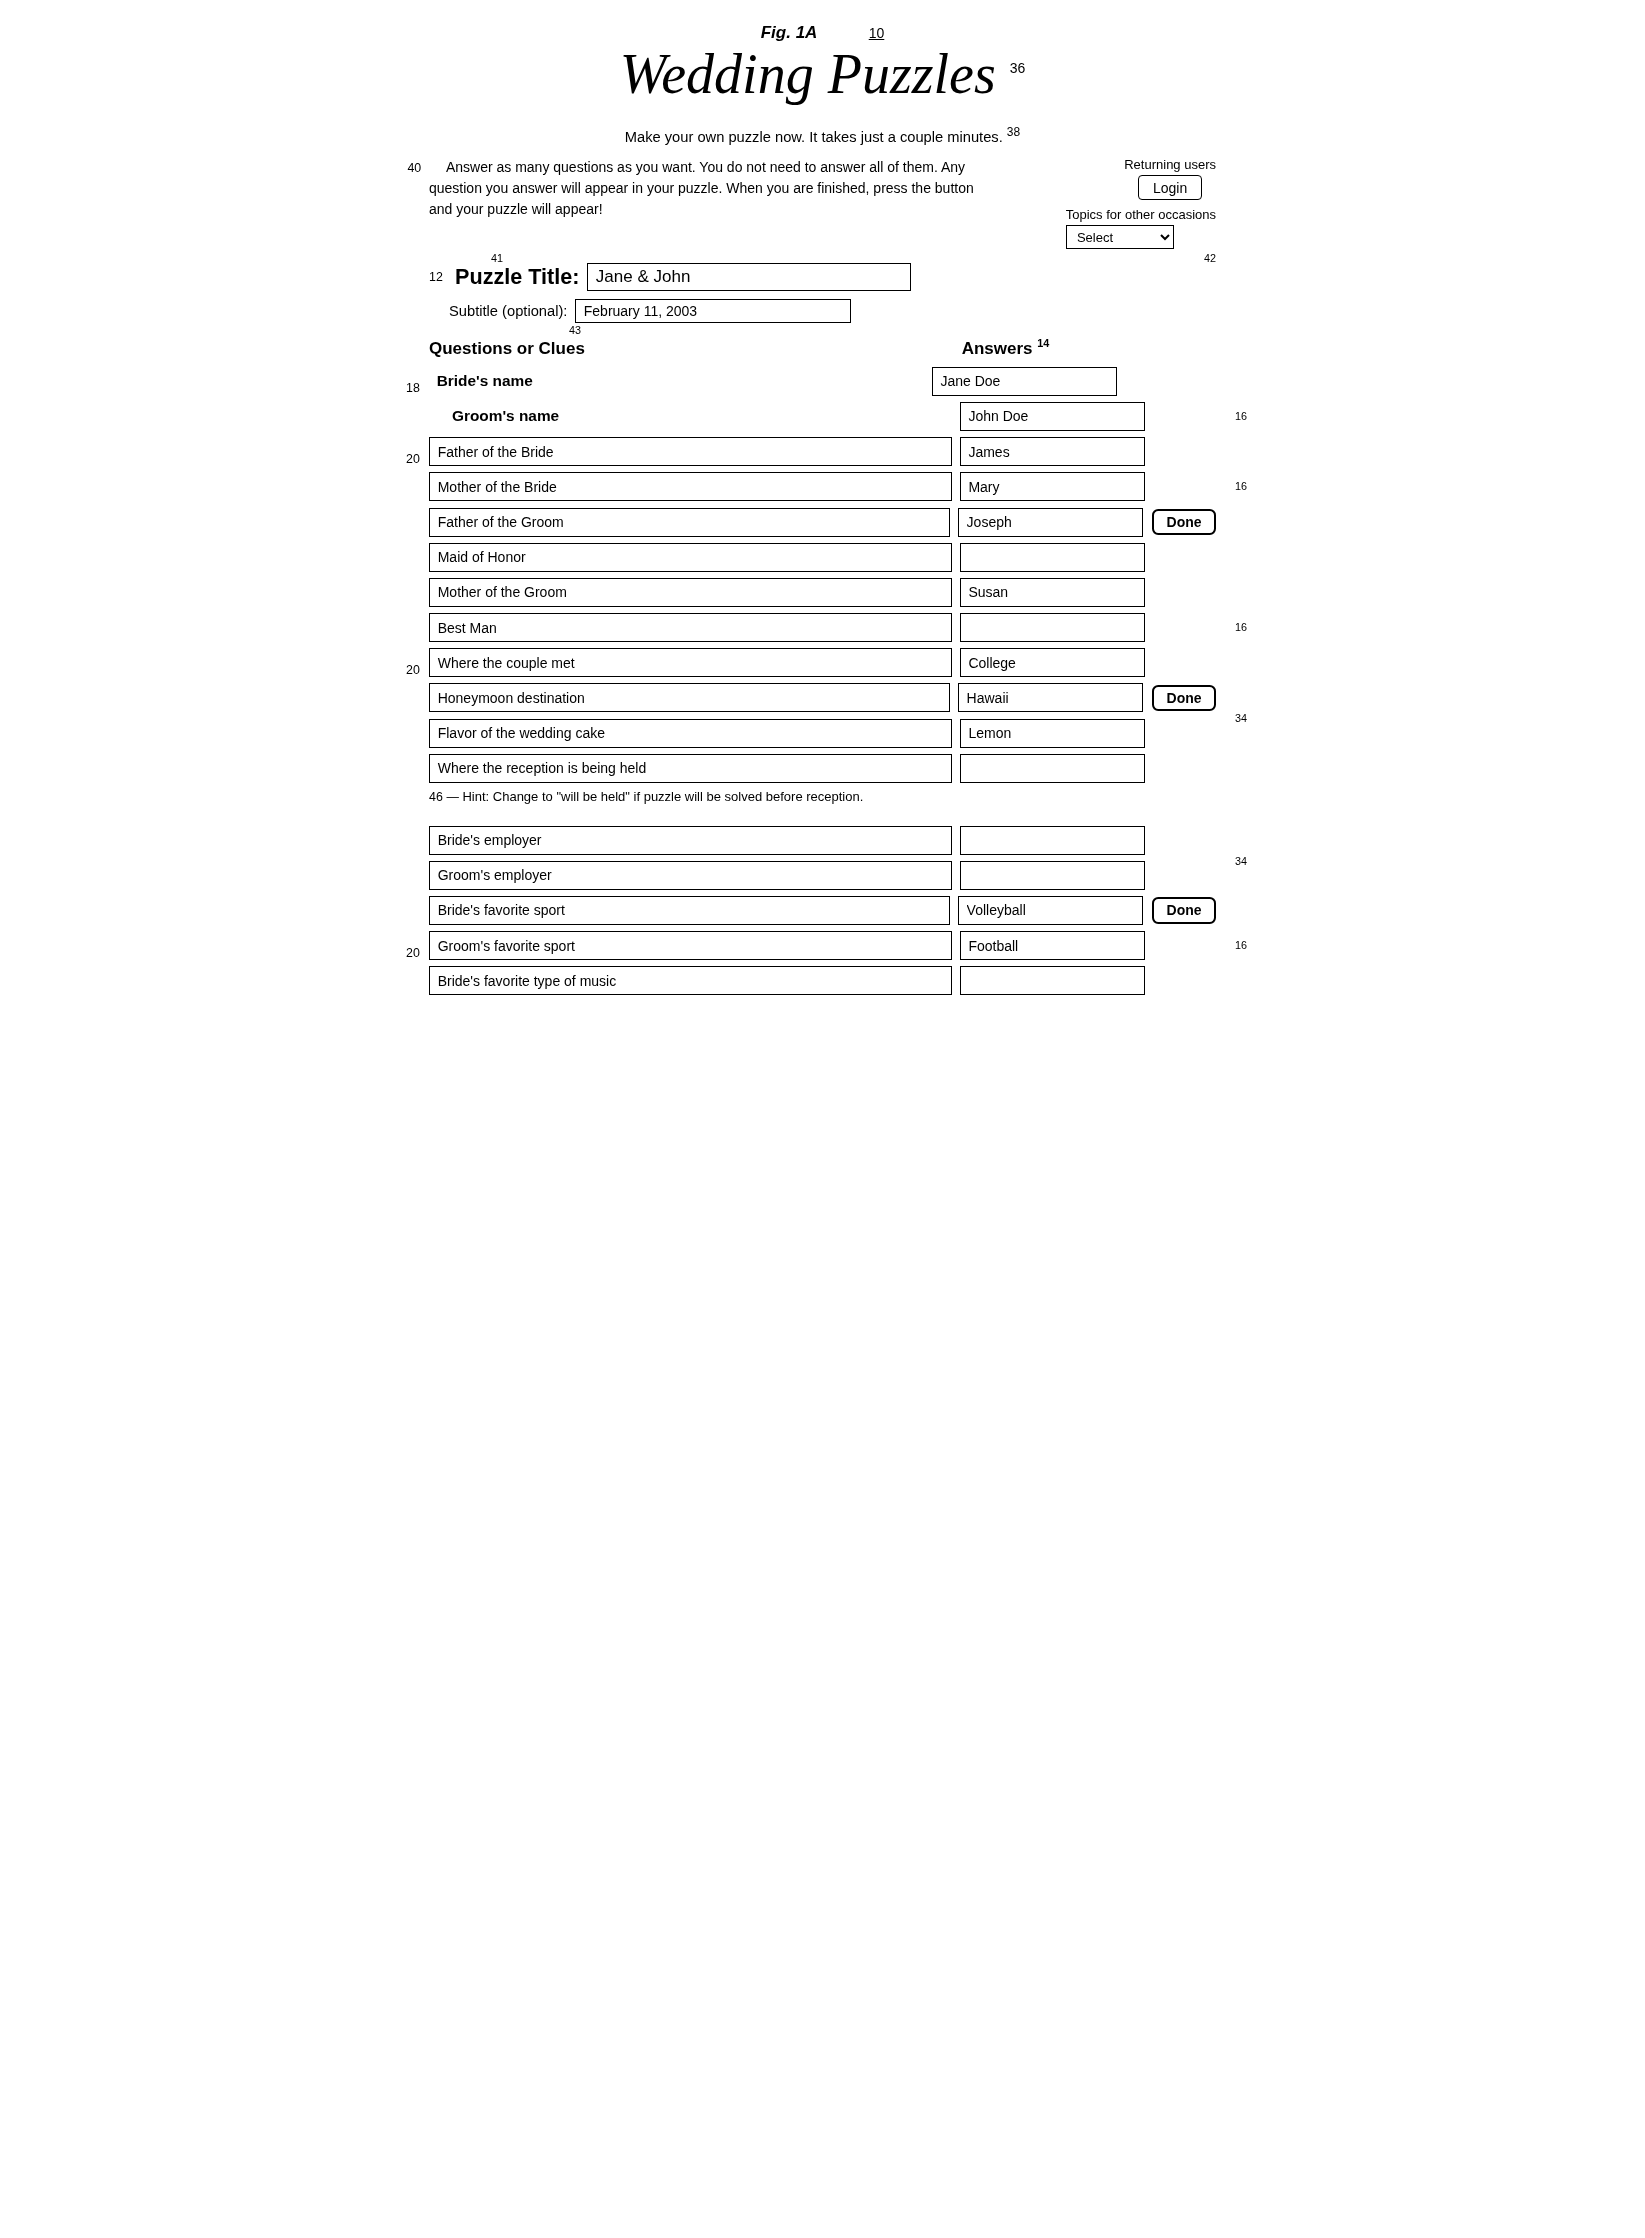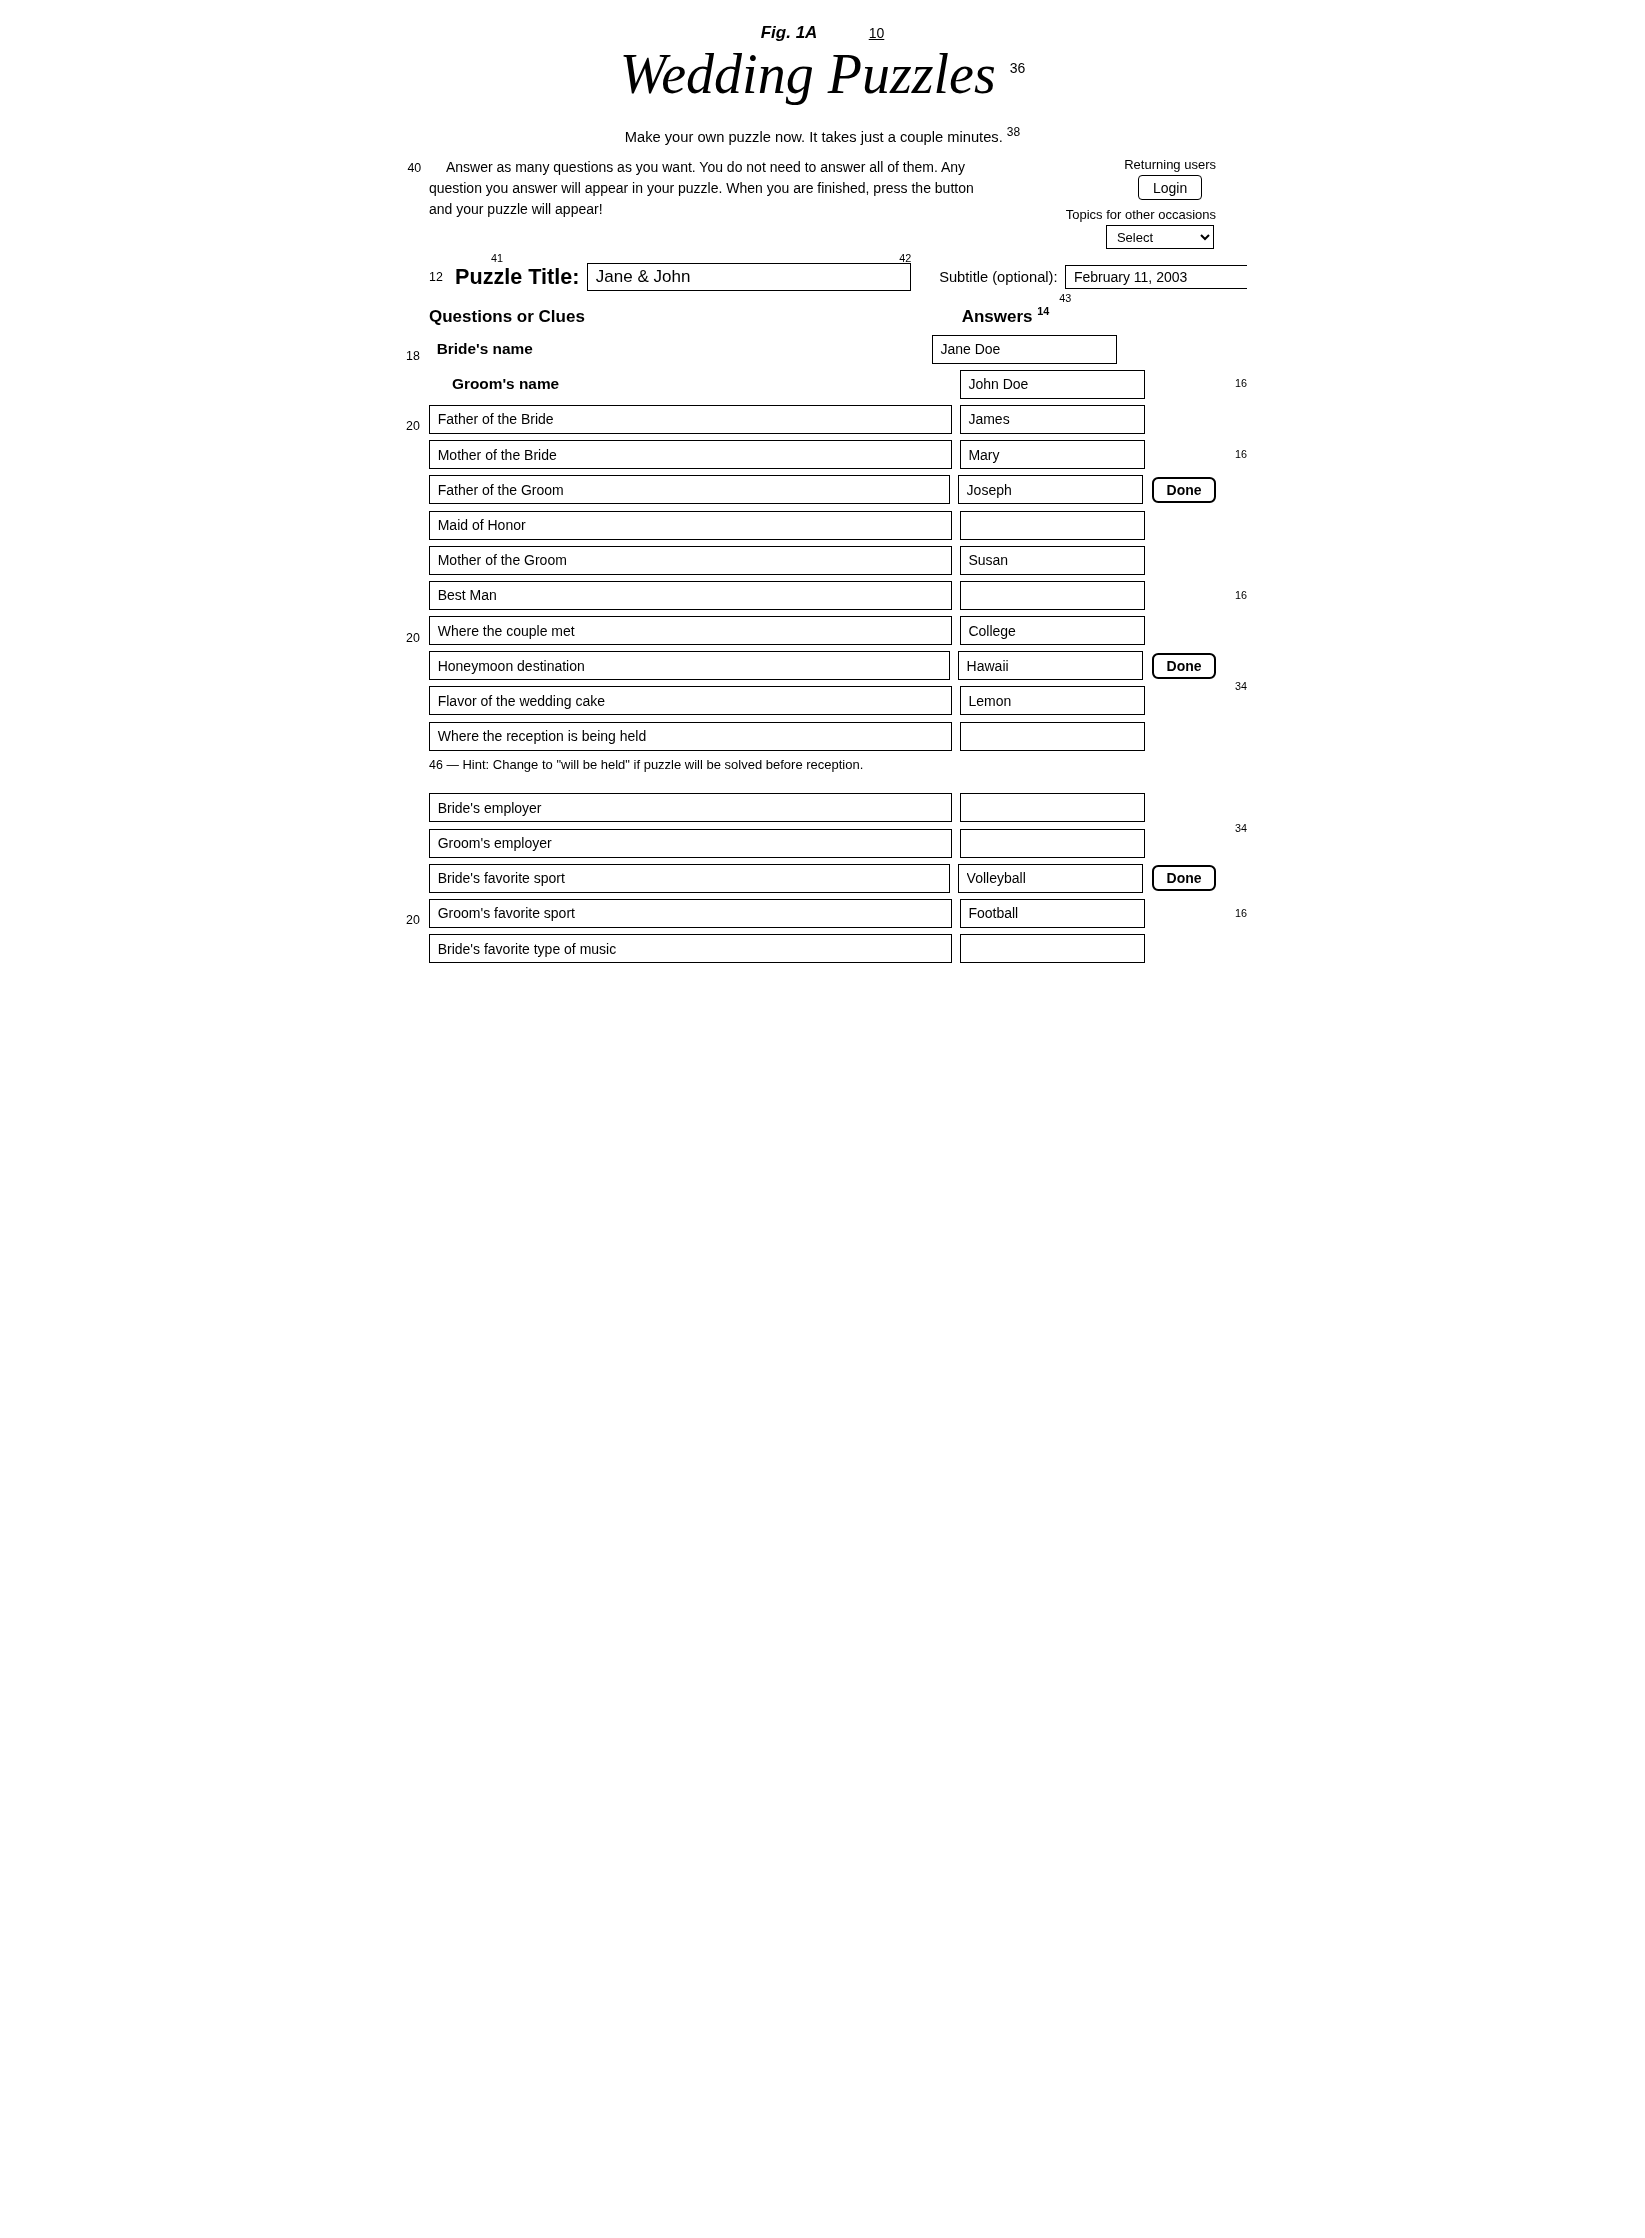--- a/index.html
+++ b/index.html
@@ -80,37 +80,37 @@
       text-align: right;
     }
     .topics-block .label {
       font-size: 13px;
       margin-bottom: 3.1px;
     }
     .topics-select-row {
       display: flex;
       align-items: flex-end;
       gap: 3.1px;
-      margin-left: 40px;
     }
     .topics-select {
       border: 1.5px solid #000;
       padding: 2.3px 6.2px;
       font-size: 13px;
       width: 108px;
       background: #fff;
     }
 
     
     .puzzle-header {
       display: flex;
-      flex-direction: row;
+      flex-direction: column;
       gap: 8px;
       margin-bottom: 14px;
       position: relative;
+      justify-content: center;
     }
     .puzzle-title-row, .puzzle-subtitle-row {
       display: flex;
       align-items: center;
       gap: 7.7px;
     }
     .puzzle-label {
       font-size: 21.6px;
       font-weight: bold;
       white-space: nowrap;

